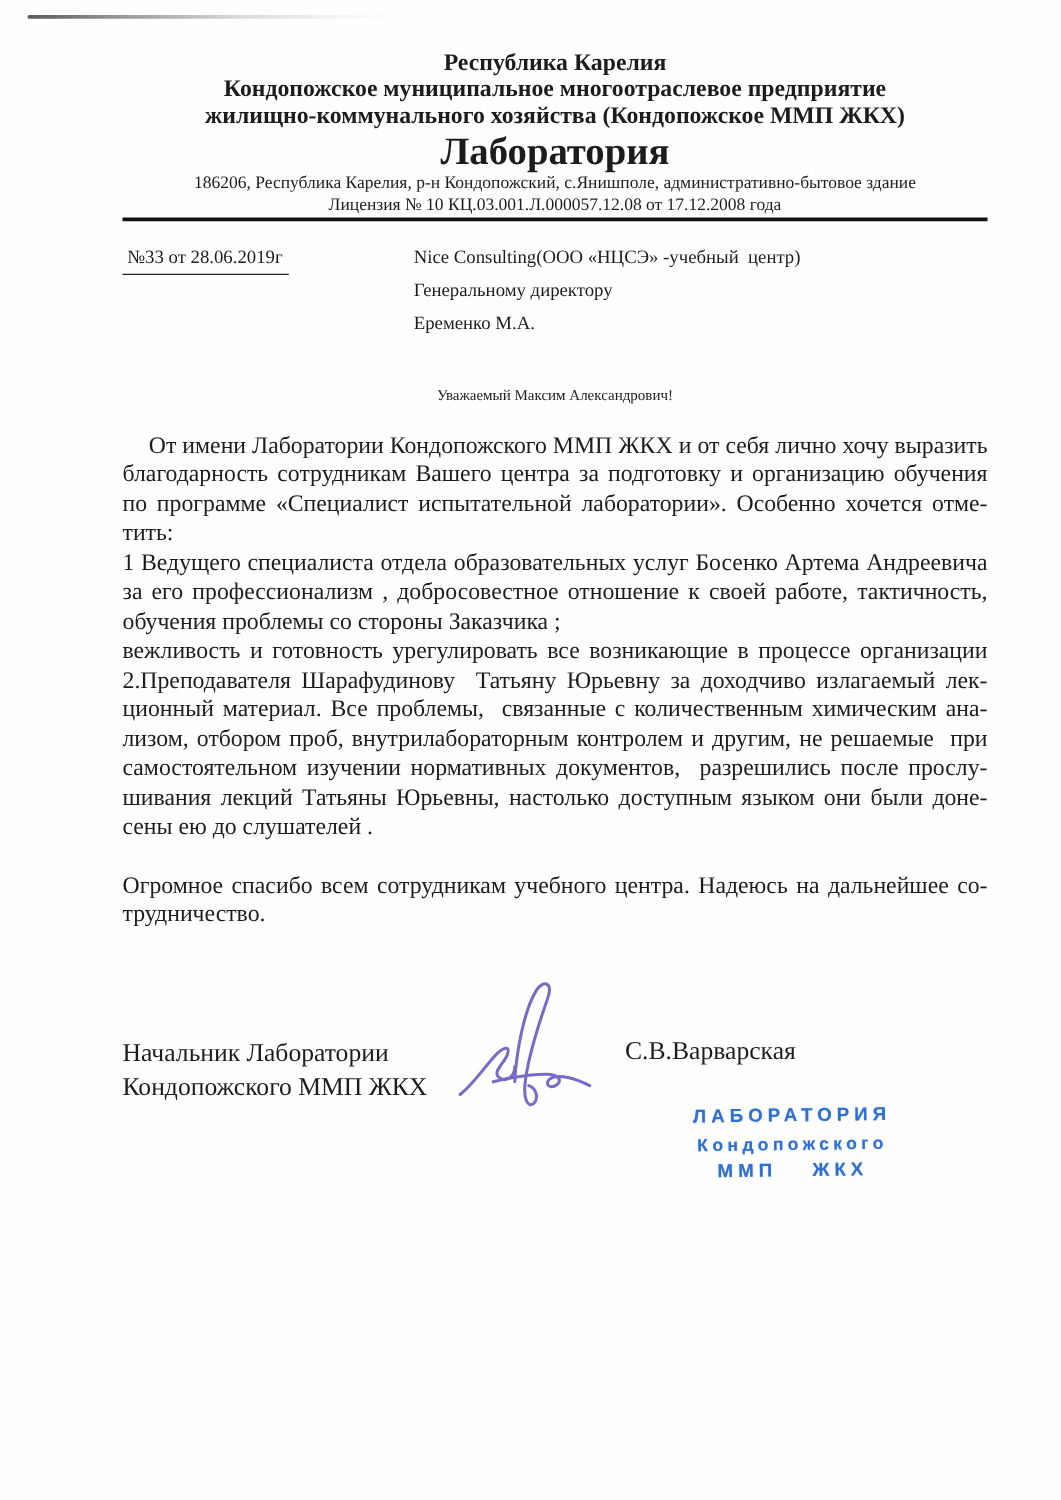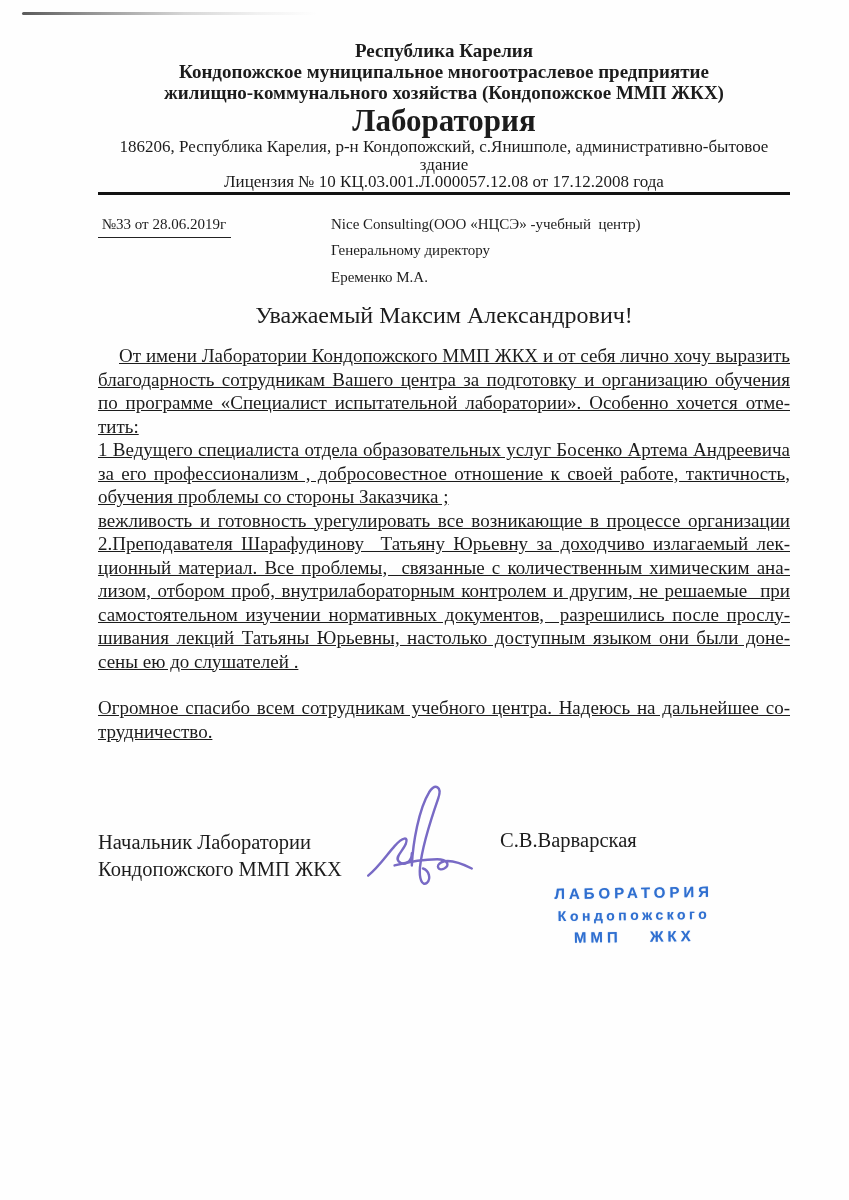--- a/index.html
+++ b/index.html
@@ -26,47 +26,47 @@
     border-radius: 2px;
   }
   .content {
     position: relative;
     margin-left: 98px;
     width: 692px;
   }
   .letterhead { padding-top: 40px; text-align: center; }
   .lh-line { font-weight: bold; font-size: 19px; line-height: 21px; }
   .lh-title { font-weight: bold; font-size: 31px; line-height: 34px; margin-top: 1px; }
-  .lh-small { font-size: 17px; line-height: 17.5px; }
+  .lh-small { font-size: 14px; line-height: 17.5px; }
   .lh-rule {
     margin-top: 1px;
     border: 0;
     border-top: 3.5px solid #121212;
   }
   .ref-row {
     display: flex;
     margin-top: 16px;
     font-size: 15px;
   }
   .ref-date-cell { width: 233px; flex: 0 0 233px; }
   .ref-date {
     display: inline-block;
     border-bottom: 1.6px solid #222;
     padding-right: 5px;
     white-space: pre-wrap;
     line-height: 26px;
   }
   .recipient div { line-height: 26.5px; white-space: pre-wrap; }
   .salutation {
-    margin-top: 12px;
+    margin-top: 30px;
     text-align: center;
-    font-size: 24px;
+    font-size: 12px;
     line-height: 26px;
   }
-  .para { margin-top: 16px; font-size: 19px; text-decoration: underline; }
+  .para { margin-top: 16px; font-size: 19px; }
   .para .line {
     line-height: 23.5px;
     white-space: pre-wrap;
     text-align: left;
   }
   .para .line.just {
     text-align: justify;
     text-align-last: justify;
   }
   .para .line.indent { text-indent: 21px; }

